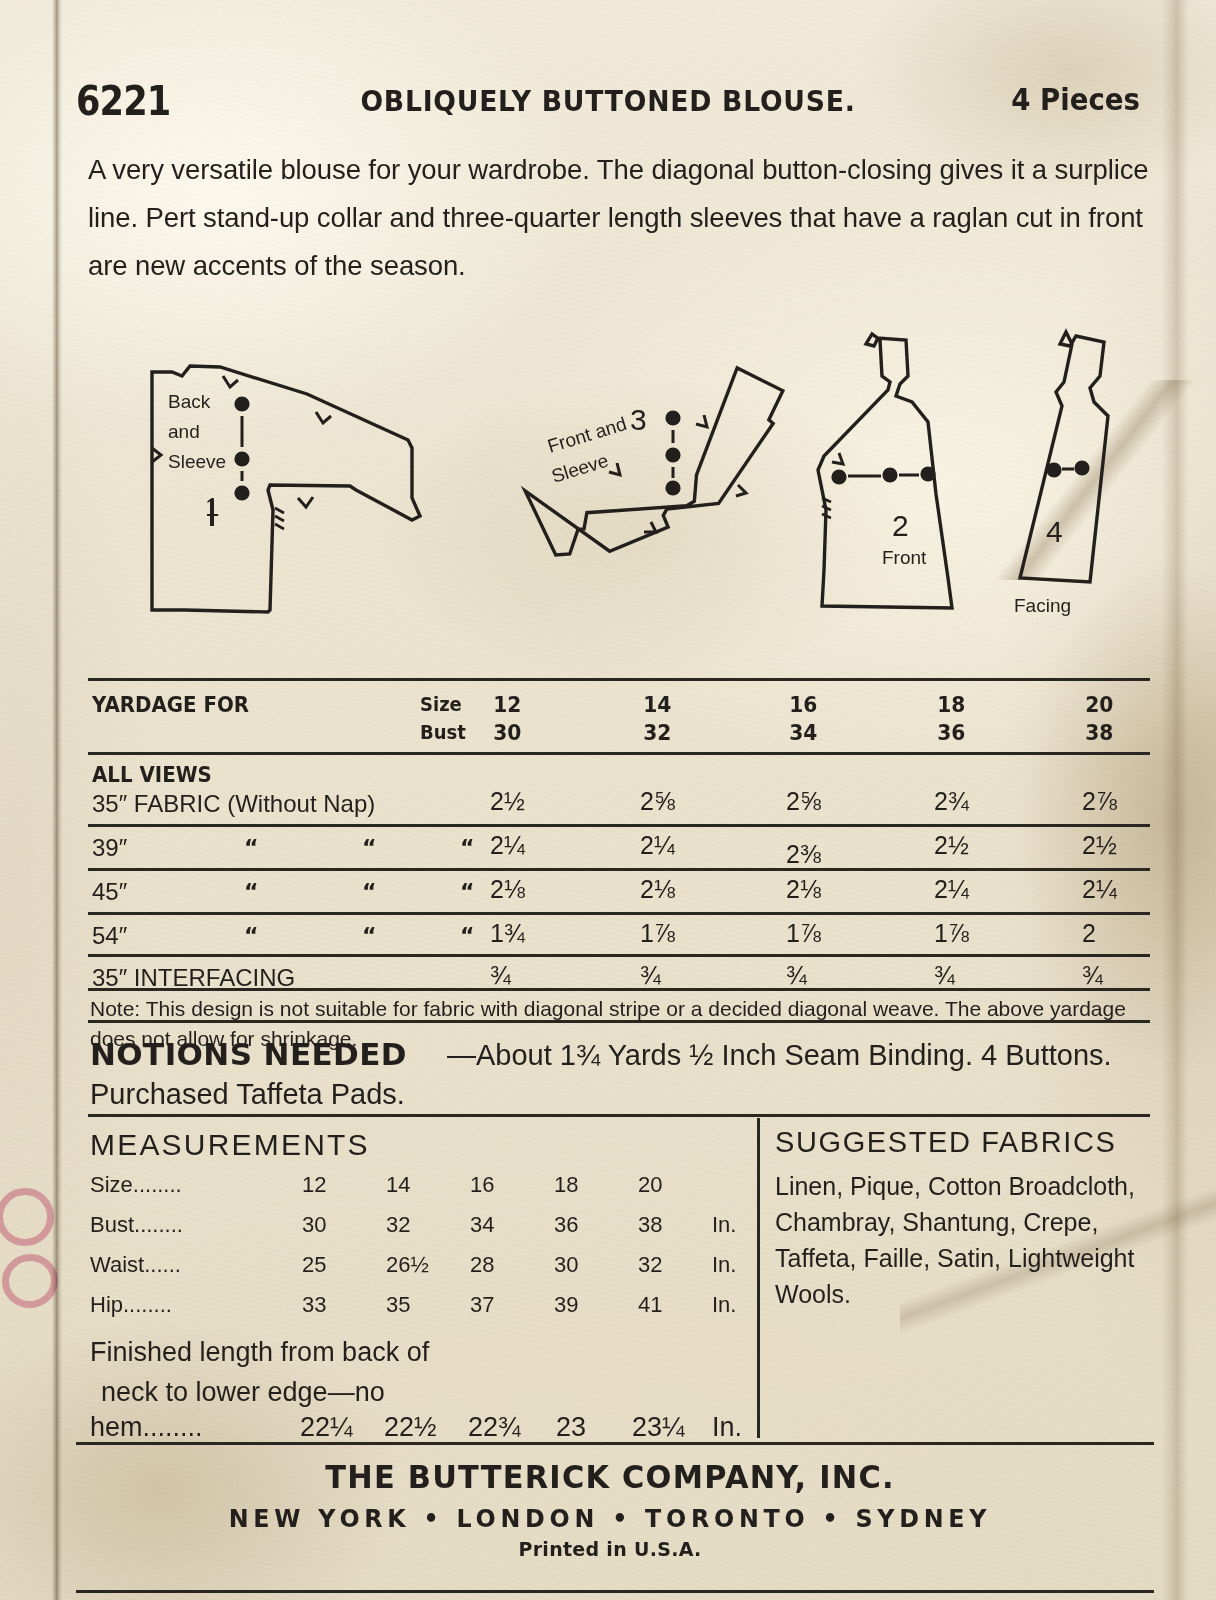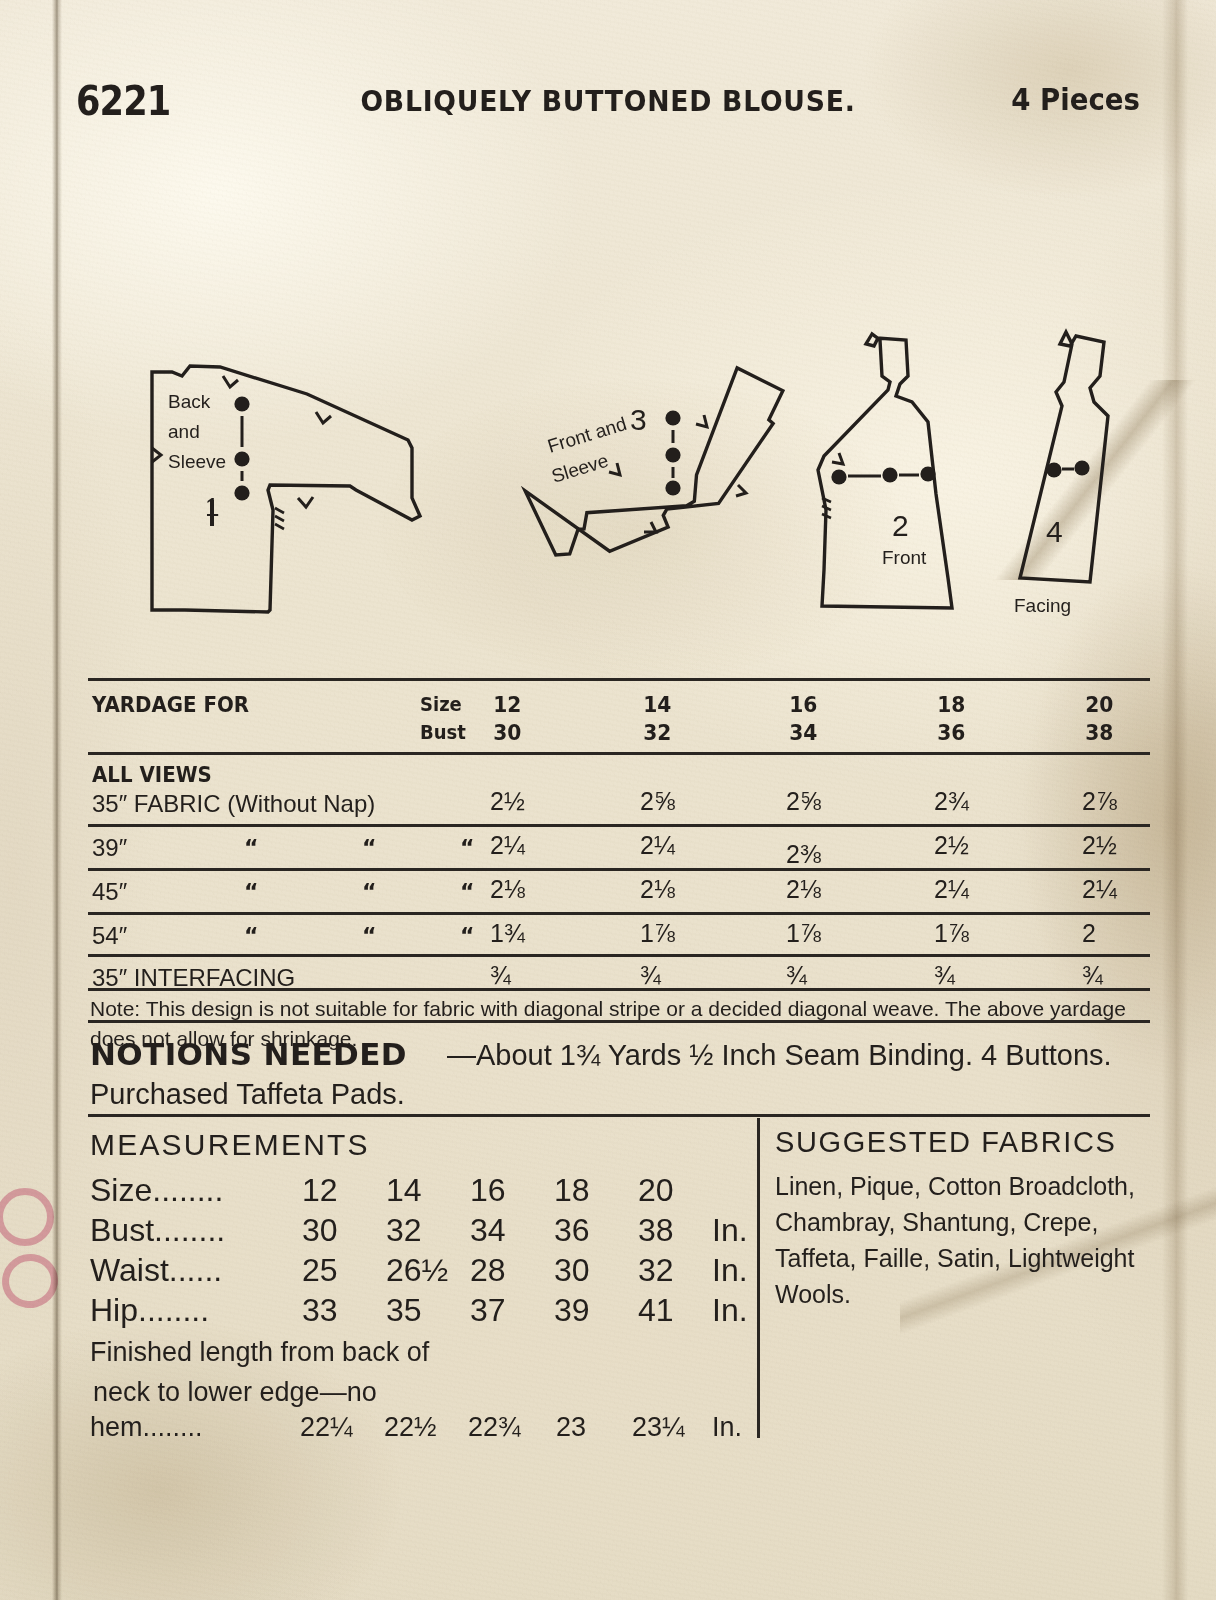--- a/index.html
+++ b/index.html
@@ -84,21 +84,21 @@
   .ynum{font-size:22px;font-weight:700;font-family:"DejaVu Sans",sans-serif;transform:scaleX(.92);display:inline-block;}
   .yval{font-size:25px;font-family:"Liberation Sans",sans-serif;}
   .ditto{font-size:22px;font-weight:700;font-family:"DejaVu Sans",sans-serif;}
   
   #notions{position:absolute;left:88px;top:1020px;width:1062px;}
   .sect-h{font-size:31px;font-weight:700;font-family:"DejaVu Sans",sans-serif;letter-spacing:.4px;}
   
   #meas{position:absolute;left:88px;top:1114px;width:650px;}
   #fabrics{position:absolute;left:775px;top:1114px;width:375px;}
   .m-head{font-size:30px;font-weight:400;letter-spacing:2.2px;font-family:"Liberation Sans",sans-serif;}
-  .m-row{position:relative;height:40px;font-size:32px;font-family:"Liberation Sans",sans-serif;}
+  .m-row{position:relative;height:40px;font-size:22px;font-family:"Liberation Sans",sans-serif;}
   .m-lbl{position:absolute;left:0;top:0;white-space:pre;}
   .m-c{position:absolute;top:0;text-align:left;}
   .m-free{font-size:27px;line-height:40px;font-family:"Liberation Sans",sans-serif;}
   .fab-body{font-size:25px;line-height:36px;font-family:"Liberation Sans",sans-serif;}
   
   #footer{position:absolute;left:60px;top:1442px;width:1100px;text-align:center;}
   #company{font-size:32px;font-weight:700;letter-spacing:1.3px;font-family:"DejaVu Sans",sans-serif;transform:scaleX(.95);}
   #cities{font-size:25px;font-weight:700;letter-spacing:5px;font-family:"DejaVu Sans",sans-serif;margin-top:8px;transform:scaleX(.95);}
   #printed{font-size:19px;font-weight:700;font-family:"DejaVu Sans",sans-serif;margin-top:5px;letter-spacing:.3px;}
   .pinkmark{position:absolute;border:7px solid rgba(214,108,150,.52);border-radius:50%;mix-blend-mode:multiply;}
@@ -122,20 +122,21 @@
 <div class="pinkmark" style="left:2px;top:1254px;width:42px;height:40px;transform:rotate(-14deg);"></div>
 
 <div id="sheet">
 
   <div id="hdr">
     <div id="pattern-no">6221</div>
     <div id="hdr-title">OBLIQUELY BUTTONED BLOUSE.</div>
     <div id="pieces-count">4 Pieces</div>
   </div>
 
+  <div id="desc">A very versatile blouse for your wardrobe. The diagonal button-closing gives it a surplice line. Pert stand-up collar and three-quarter length sleeves that have a raglan cut in front are new accents of the season.</div>
 
   <div id="diagrams">
     <svg viewBox="0 0 1100 330" preserveAspectRatio="none" aria-hidden="true">
       <g fill="none" stroke="#231f1c" stroke-width="3.4" stroke-linejoin="miter">
 
         <path d="M112 52 L 92 52 L 92 290 L 125 290 L 208 292 L 210 290
                  L 213 190 L 208 170 L 210 165 L 290 166 L 296 170
                  L 352 200 L 360 196 L 352 178 L 352 128 L 348 120
                  L 247 74 L 160 47 L 130 46 L 122 56 Z"></path>
 
@@ -351,21 +352,21 @@
           <span class="m-c" style="left: 212px;">33</span>
           <span class="m-c" style="left: 296px;">35</span>
           <span class="m-c" style="left: 380px;">37</span>
           <span class="m-c" style="left: 464px;">39</span>
           <span class="m-c" style="left: 548px;">41</span>
           <span class="m-c" style="left: 622px;">In.</span>
         </div>
       </div>
 
     <div class="blk m-free" style="left:2px;top:218px;">Finished length from back of</div>
-    <div class="blk m-free" style="left:5px;top:258px;text-align:center;">neck to lower edge—no</div>
+    <div class="blk m-free" style="left:13px;top:258px;text-align:center;">neck to lower edge—no</div>
     <div id="hem-row" style="position:absolute;left:2px;top:298px;width:740px;height:42px;">
         <span class="m-lbl" style="font-size: 27px; font-family: &quot;Liberation Sans&quot;, sans-serif;">hem........</span>
         <span class="m-c" style="left: 210px; font-size: 27px; font-family: &quot;Liberation Sans&quot;, sans-serif;">22¼</span>
         <span class="m-c" style="left: 294px; font-size: 27px; font-family: &quot;Liberation Sans&quot;, sans-serif;">22½</span>
         <span class="m-c" style="left: 378px; font-size: 27px; font-family: &quot;Liberation Sans&quot;, sans-serif;">22¾</span>
         <span class="m-c" style="left: 466px; font-size: 27px; font-family: &quot;Liberation Sans&quot;, sans-serif;">23</span>
         <span class="m-c" style="left: 542px; font-size: 27px; font-family: &quot;Liberation Sans&quot;, sans-serif;">23¼</span>
         <span class="m-c" style="left: 622px; font-size: 27px; font-family: &quot;Liberation Sans&quot;, sans-serif;">In.</span>
       </div>
   </div>
@@ -373,14 +374,21 @@
   <div id="fabrics">
     <div class="rule" style="left:-18px;top:4px;width:3px;height:320px;"></div>
     <div class="blk" style="left:0;top:12px;width:375px;font-size:29px;letter-spacing:1.6px;font-family:'Liberation Sans',sans-serif;white-space:nowrap;">
       <span>SUGGESTED FABRICS</span>
     </div>
     <div class="blk fab-body" style="left:0;top:54px;width:378px;">
       <span>Linen, Pique, Cotton Broadcloth, Chambray, Shantung, Crepe, Taffeta, Faille, Satin, Lightweight Wools.</span>
     </div>
   </div>
 
+  <div id="footer">
+    <div class="rule" style="left:16px;top:0;width:1078px;height:3px;"></div>
+    <div id="company" style="margin-top:16px;">THE BUTTERICK COMPANY, INC.</div>
+    <div id="cities">NEW YORK • LONDON • TORONTO • SYDNEY</div>
+    <div id="printed">Printed in U.S.A.</div>
+    <div class="rule" style="left:16px;top:148px;width:1078px;height:3px;"></div>
+  </div>
 
 </div>
 
 </body></html>

